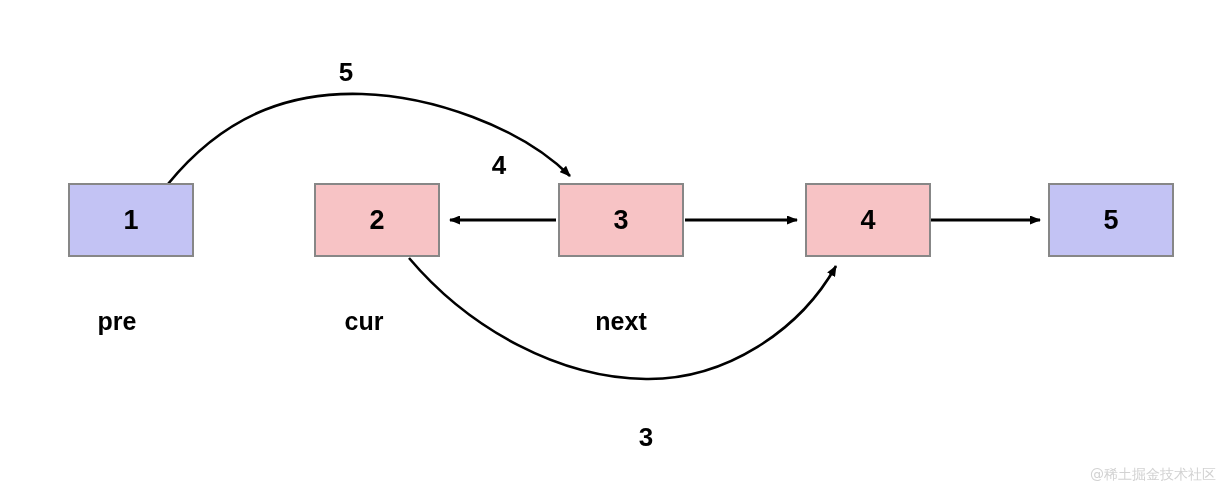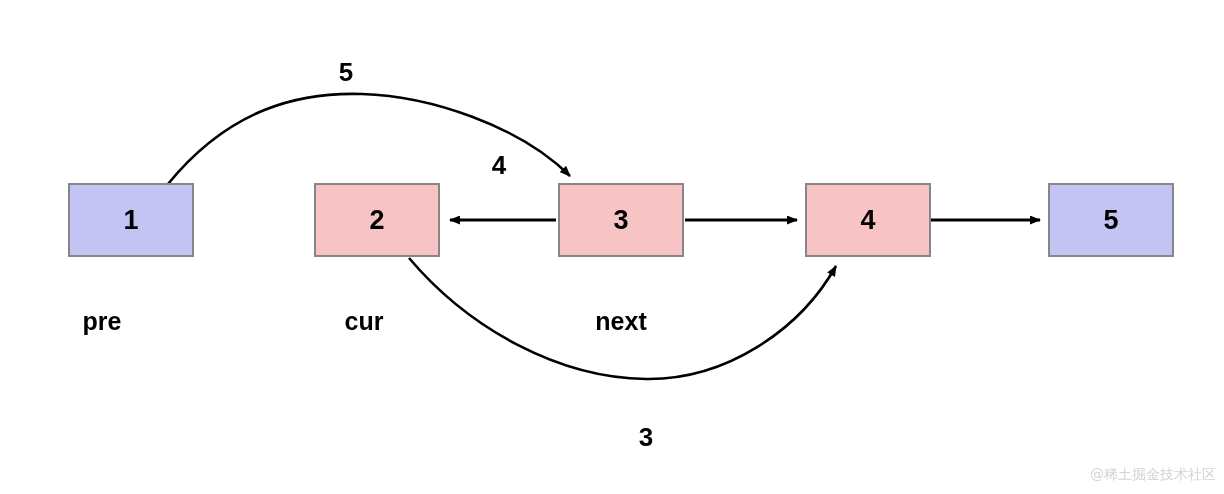--- a/index.html
+++ b/index.html
@@ -98,21 +98,21 @@
   <div class="node-box node-blue" style="left:68px; top:183px; width:126px; height:74px;">1</div>
 
   <div class="node-box node-pink" style="left:314px; top:183px; width:126px; height:74px;">2</div>
 
   <div class="node-box node-pink" style="left:558px; top:183px; width:126px; height:74px;">3</div>
 
   <div class="node-box node-pink" style="left:805px; top:183px; width:126px; height:74px;">4</div>
 
   <div class="node-box node-blue" style="left:1048px; top:183px; width:126px; height:74px;">5</div>
 
-  <div class="pointer-label" style="left:102px; top:307px;">pre</div>
+  <div class="pointer-label" style="left:117px; top:307px;">pre</div>
 
   <div class="pointer-label" style="left:364px; top:307px;text-align:right;">cur</div>
 
   <div class="pointer-label" style="left:621px; top:307px;">next</div>
 
   <div class="edge-label" style="left:346px; top:72px;">5</div>
 
   <div class="edge-label" style="left:499px; top:165px;">4</div>
 
   <div class="edge-label" style="left:646px; top:437px;">3</div>

